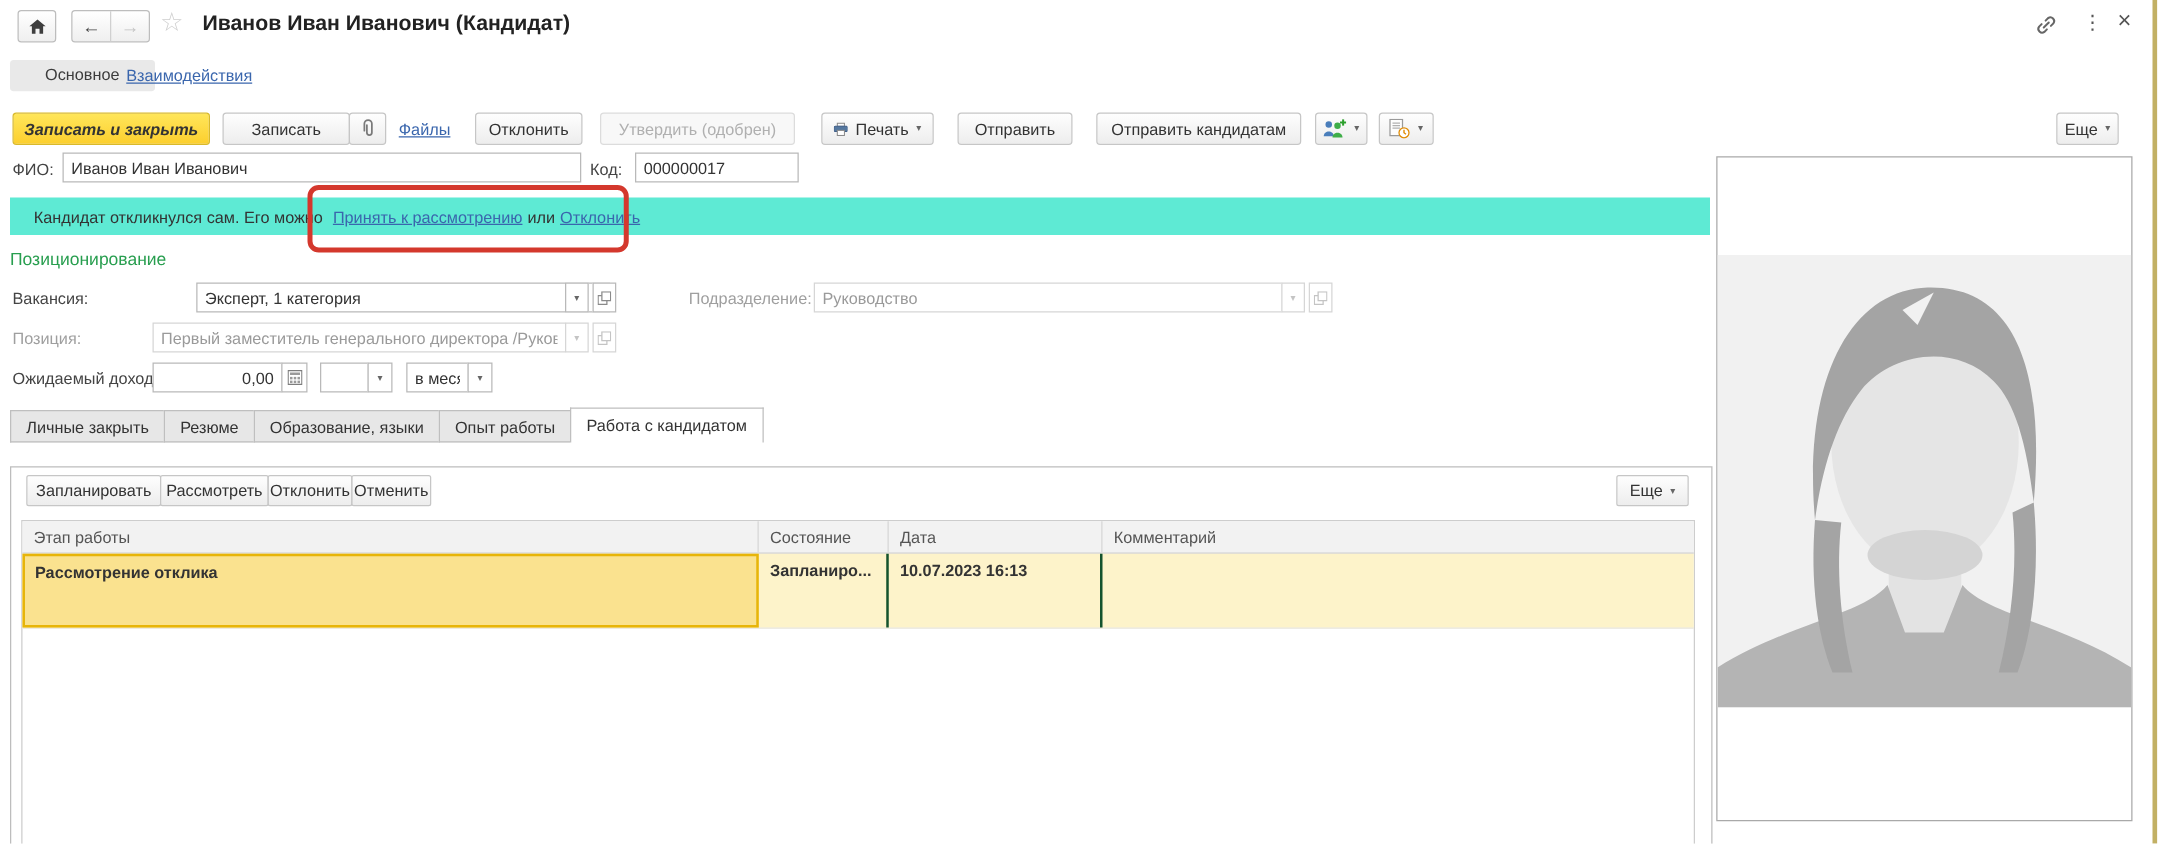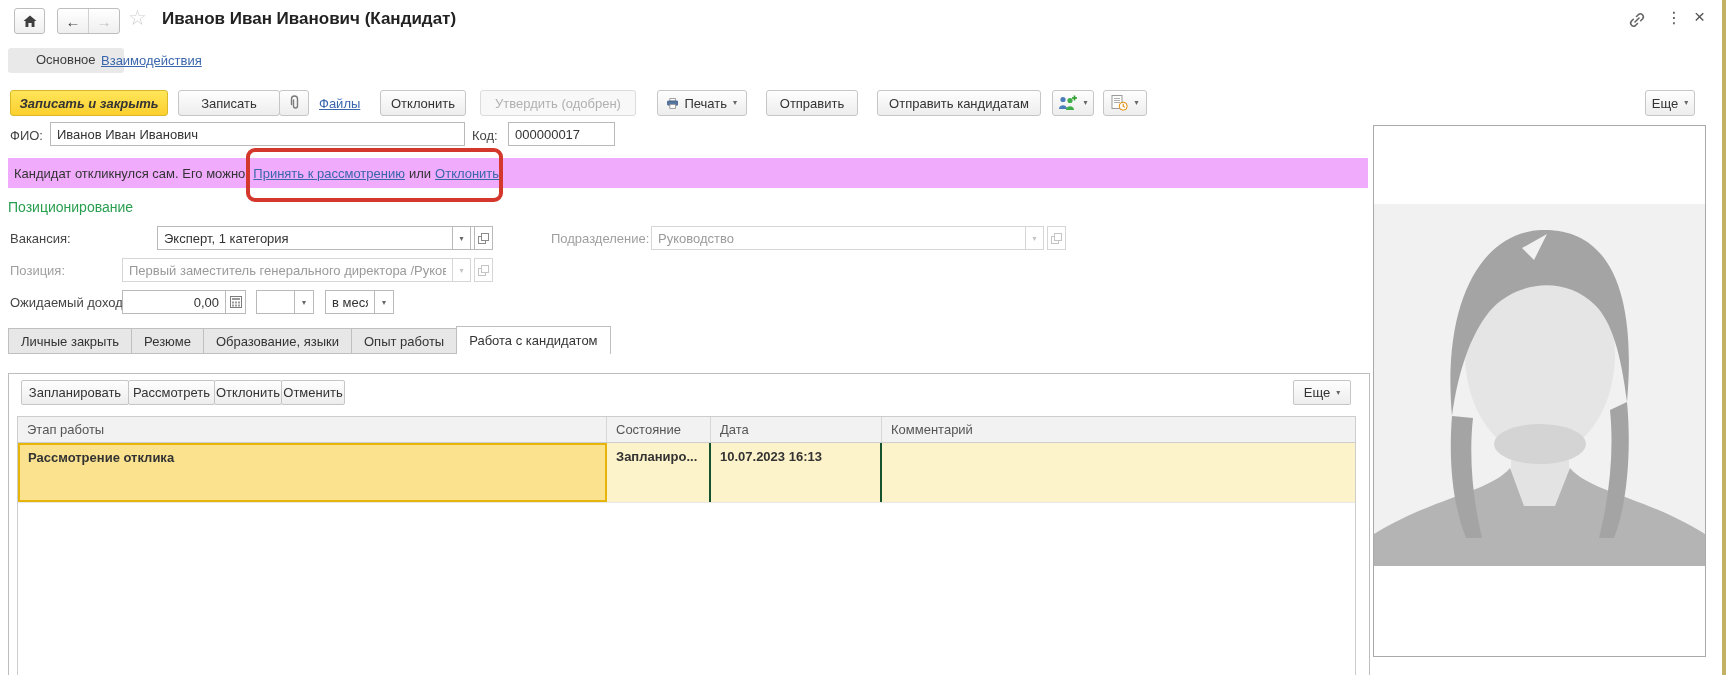--- a/index.html
+++ b/index.html
@@ -26,22 +26,22 @@
   .sq.dis{border-color:#d6d6d6;color:#c4c4c4;}
   input.field{outline:none;}
 
   
   .iconbtn{position:absolute;box-sizing:border-box;border:1px solid #bdbdbd;border-radius:3px;
            background:linear-gradient(#fff,#efefef);display:flex;align-items:center;justify-content:center;cursor:pointer;}
   .page-title{position:absolute;left:162px;top:9px;font-size:17px;font-weight:bold;color:#222;}
   .navchip{position:absolute;box-sizing:border-box;height:25px;padding:4px 28px;background:#e9e9e9;border-radius:3px;color:#3c3c3c;}
 
   
-  .banner{position:absolute;left:8px;top:158px;width:1360px;height:30px;background:#f0abfc;
-          display:flex;align-items:center;padding-left:6px;box-sizing:border-box;gap:4px;}
+  .banner{position:absolute;left:8px;top:158px;width:1360px;height:30px;background:#5eead4;
+          display:flex;align-items:center;padding-left:19px;box-sizing:border-box;gap:4px;}
   .redbox{position:absolute;left:246px;top:148px;width:249px;height:46px;border:4px solid #d4382d;border-radius:9px;z-index:6;pointer-events:none;}
 
   .section-title{position:absolute;left:8px;top:199px;color:#289e4f;font-size:14px;}
 
   
   .tabs{position:absolute;left:8px;top:326px;display:flex;align-items:flex-end;z-index:3;}
   .tab{box-sizing:border-box;height:26px;padding:5px 12px;border:1px solid #bfbfbf;border-right:none;background:#e7e7e7;cursor:pointer;white-space:nowrap;}
   .tab:last-child{border-right:1px solid #bfbfbf;}
   .tab.active{background:#fff;height:28px;padding-top:6px;border-bottom:none;}
 
@@ -138,21 +138,21 @@
     <span class="caret">▾</span>
   </button>
   <button class="btn" style="left:1645px;top:90px;width:50px;padding:0 6px;">
     <span>Еще</span>
     <span class="caret">▾</span>
   </button>
 
   <span class="lbl" style="left:10px;top:128px;">ФИО:</span>
   <input class="field" style="left: 50px; top: 122px; width: 415px;" value="Иванов Иван Иванович">
   <span class="lbl" style="left:472px;top:128px;">Код:</span>
-  <input class="field" style="left: 508px; top: 122px; width: 107px;" value="000000017">
+  <input class="field" style="left: 508px; top: 122px; width: 131px;" value="000000017">
 
   <div class="banner">
     <span>Кандидат откликнулся сам. Его можно</span>
     <span class="link" style="margin-left:4px;">Принять к рассмотрению</span>
     <span>или</span>
     <span class="link">Отклонить</span>
   </div>
   <div class="redbox"></div>
 
   <div class="section-title">Позиционирование</div>

